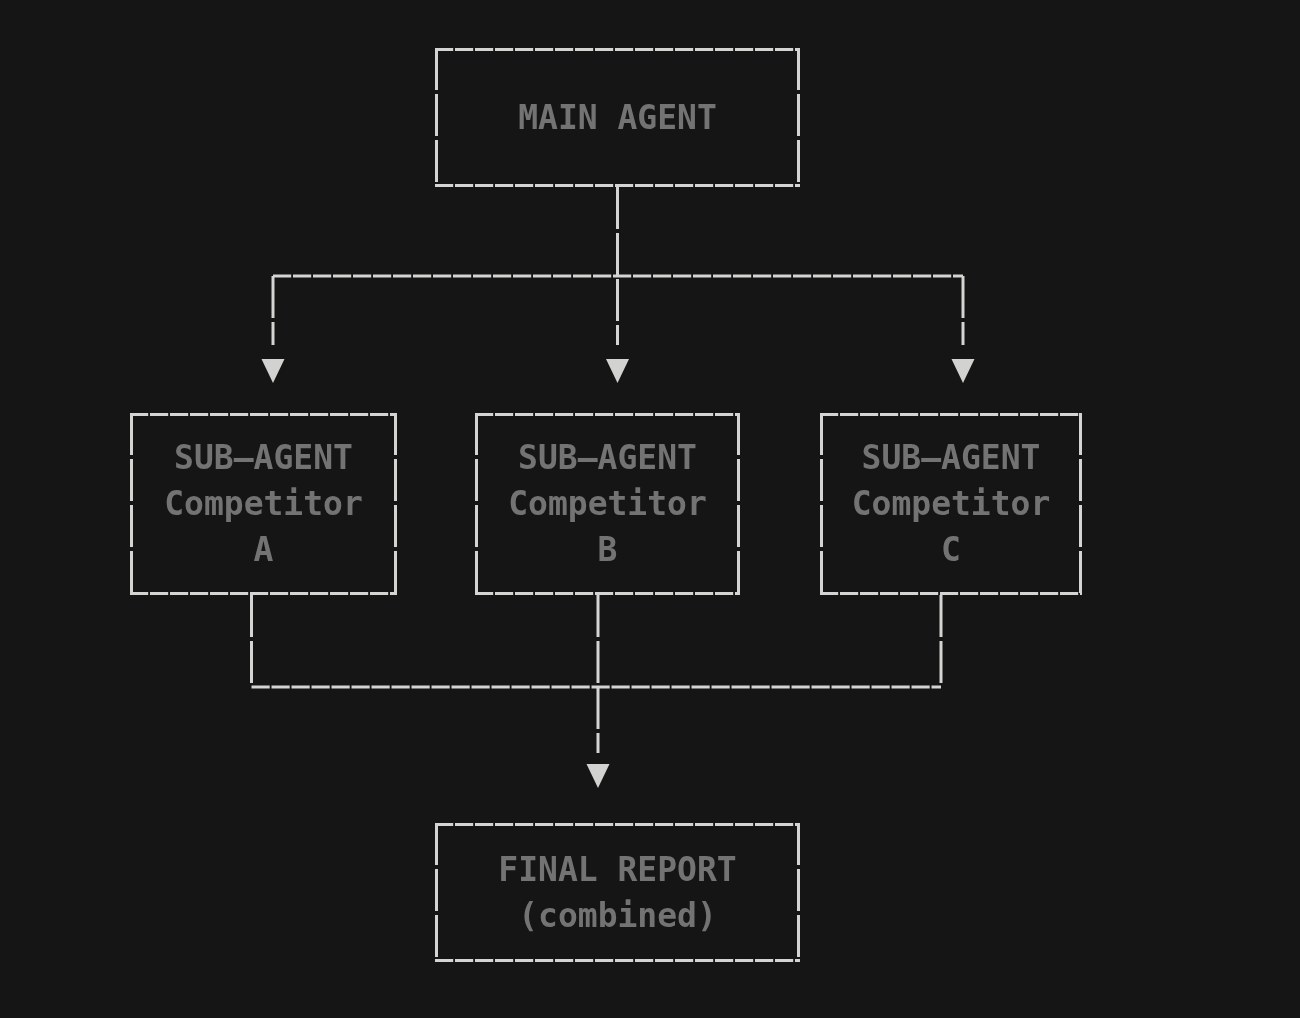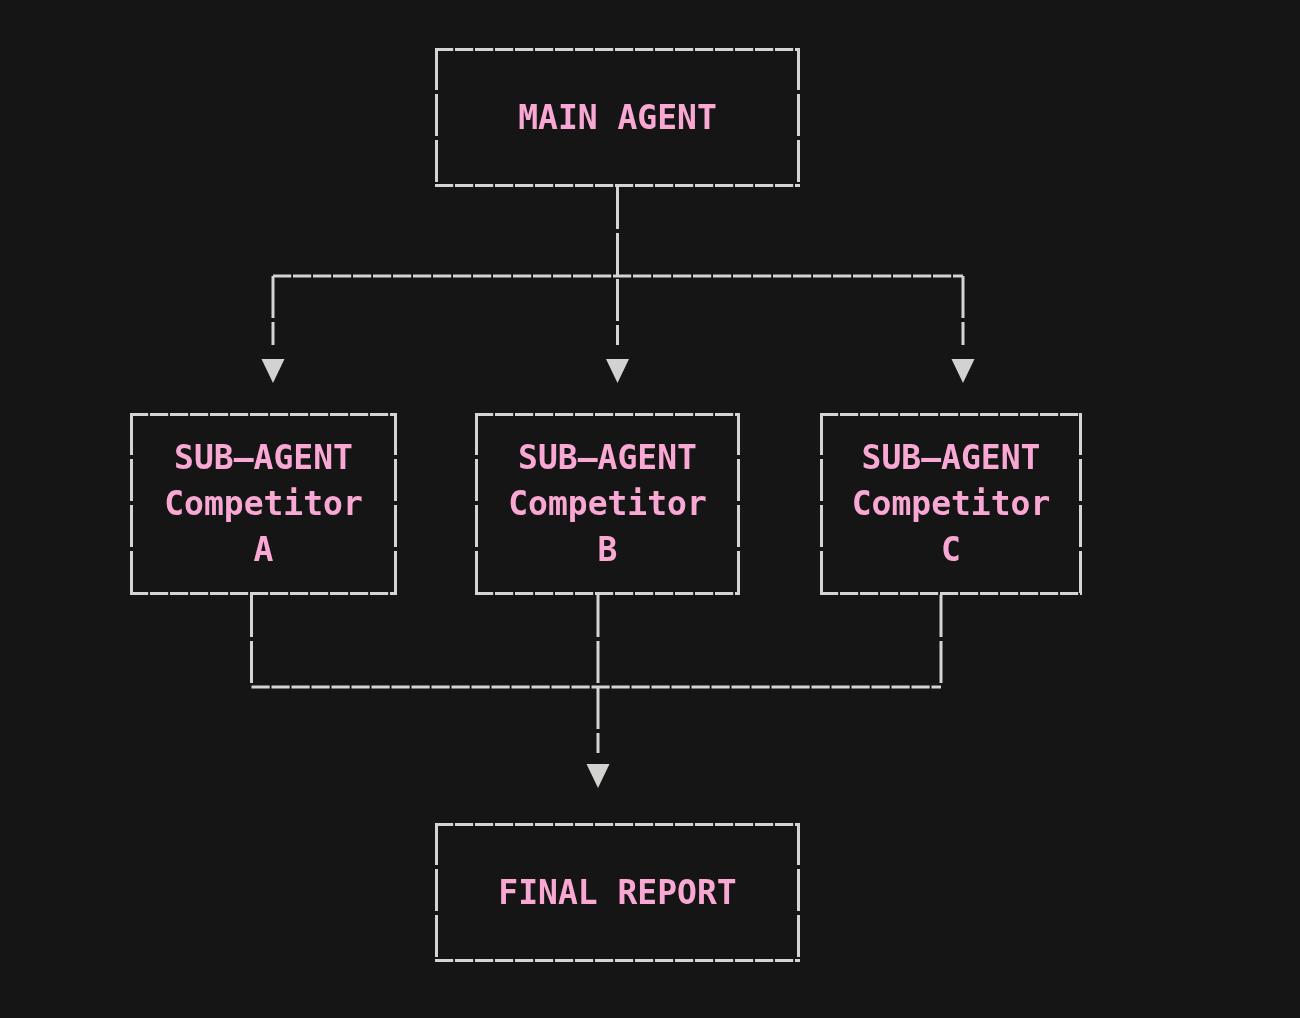--- a/index.html
+++ b/index.html
@@ -29,21 +29,21 @@
   }
   .wire.h { stroke-dasharray: 18.2 1.8; }
   .wire.v { stroke-dasharray: 42 4; }
   .arrowhead { fill: #d2d2d0; }
   .node {
     position: absolute;
     display: flex;
     flex-direction: column;
     justify-content: center;
     align-items: center;
-    color: #f9a8d4;
+    color: #737373;
     font-size: 33px;
     font-weight: bold;
     text-align: left;
     white-space: pre;
   }
   .node span {
     display: block;
     line-height: 46px;
     height: 46px;
   }
@@ -118,15 +118,16 @@
   </div>
 
   <div class="node" id="node-sub-c">
     <span>SUB—AGENT</span>
     <span>Competitor</span>
     <span>C</span>
   </div>
 
   <div class="node" id="node-final">
     <span>FINAL REPORT</span>
+    <span>(combined)</span>
   </div>
 
 </div>
 
 </body></html>

